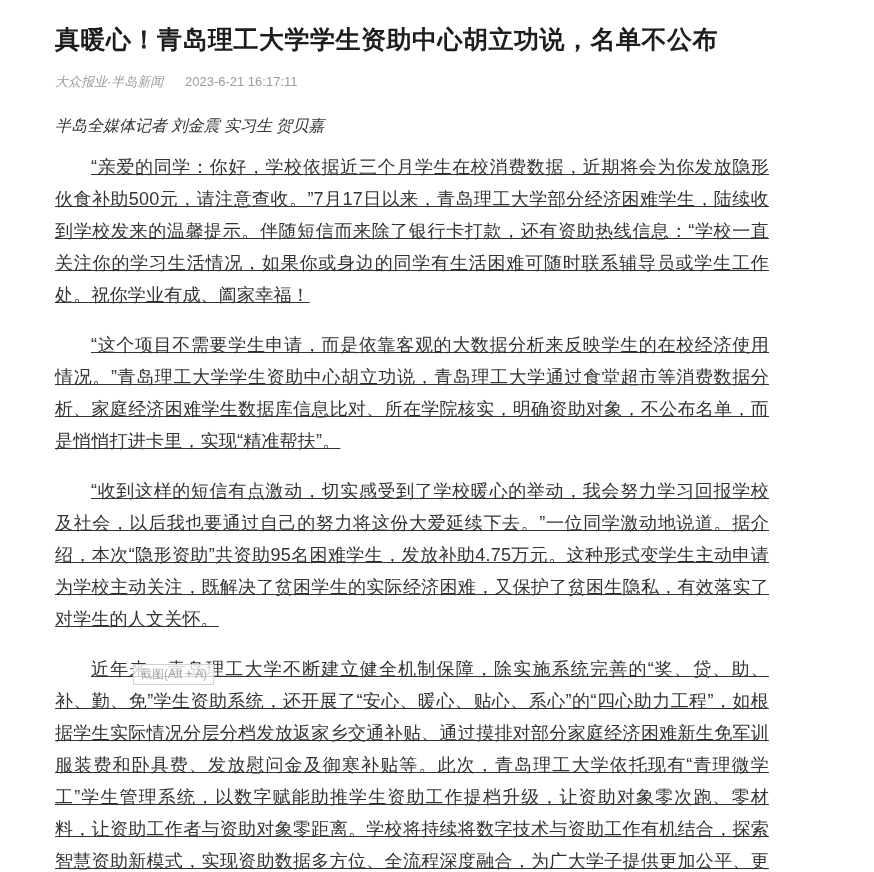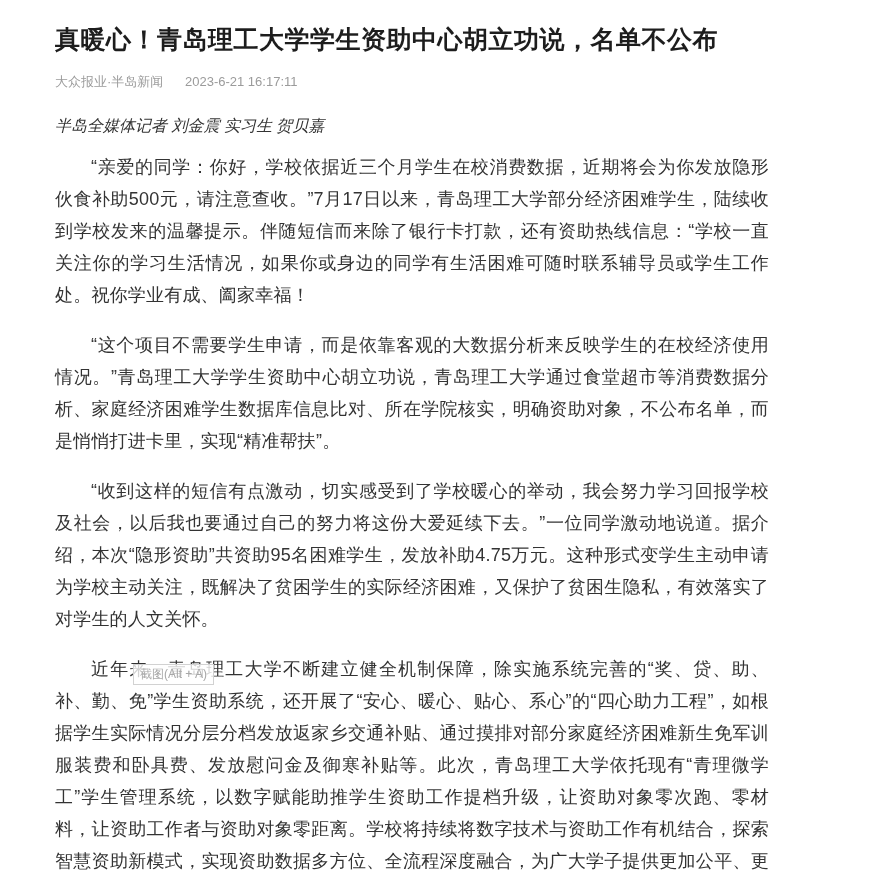--- a/index.html
+++ b/index.html
@@ -25,38 +25,40 @@
     color: #1d1d1d;
     letter-spacing: 0.5px;
   }
   .article-meta {
     margin-top: 17px;
     font-size: 13px;
     color: #9b9b9b;
   }
   .article-meta .meta-source {
     margin-right: 18px;
+    font-style: italic;
   }
   .article-byline {
     margin-top: 25px;
     font-size: 16px;
     color: #333333;
     font-style: italic;
   }
   .article-body {
     margin-top: 14px;
   }
   .article-body p {
     margin: 0 0 18px 0;
     font-size: 18px;
     line-height: 32px;
     color: #333333;
     text-align: justify;
     text-indent: 2em;
     letter-spacing: 0.2px;
+    text-decoration: underline;
   }
   .screenshot-tooltip {
     position: absolute;
     left: 133px;
     top: 664px;
     height: 17px;
     line-height: 17px;
     padding: 1px 6px;
     background: rgba(255, 255, 255, 0.78);
     border: 1px solid #d2d2d2;

